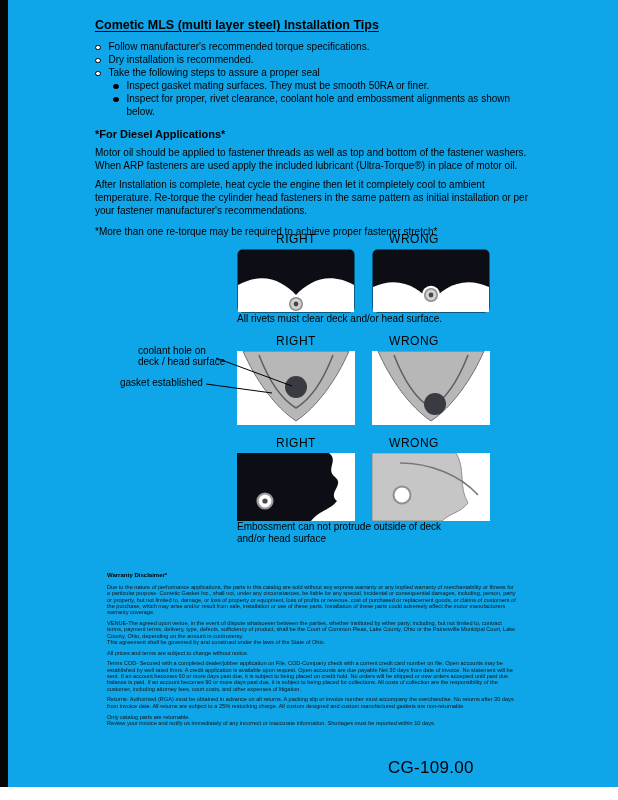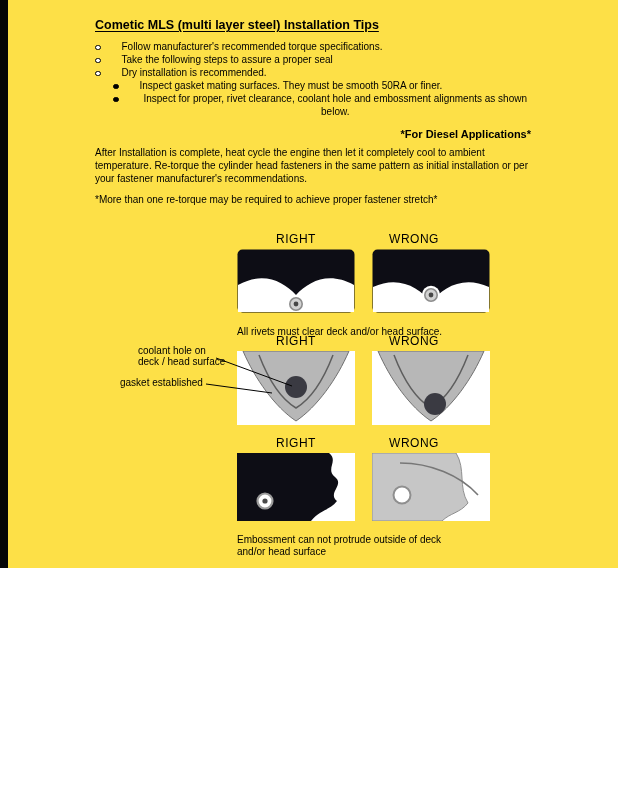--- a/index.html
+++ b/index.html
@@ -1,35 +1,35 @@
 <!DOCTYPE html>
 <html><head>
 <meta charset="utf-8">
 <style>
   html,body{margin:0;padding:0;background:#ffffff;}
   .page{
-    position:relative;width:618px;height:568px;background:#fde047;overflow:hidden;
+    position:relative;width:618px;height:787px;background:#0ea5e9;overflow:hidden;
     font-family:"Liberation Sans", sans-serif;color:#000;
   }
   .bleed{position:absolute;left:0;top:0;width:8px;height:800px;background:#050505;}
   .content{position:absolute;left:95px;top:18px;width:436px;}
   .title{font-size:12.5px;font-weight:bold;text-decoration:underline;text-underline-offset:2px;margin:0 0 8px 0;}
   .bullets{font-size:10px;line-height:13px;}
-  .b{display:flex;gap:21px;align-items:flex-start;text-align:center;}
+  .b{display:flex;gap:8px;align-items:flex-start;}
   .b.sub{padding-left:18px;}
   .marker{flex:0 0 auto;width:3.5px;height:3.5px;border:1px solid #000;border-radius:50%;margin-top:4.5px;background:#fff;}
   .marker.filled{background:#000;}
-  .heading{font-size:11px;font-weight:bold;margin:10px 0 0 0;text-align:right;}
+  .heading{font-size:11px;font-weight:bold;margin:10px 0 0 0;}
   .para{font-size:10px;line-height:13px;margin:6px 0 0 0;white-space:pre-line;}
   .note{font-size:10px;line-height:13px;margin:8px 0 0 0;}
   .figrow{position:absolute;left:237px;width:253px;}
   .figlabels{display:flex;margin-bottom:3px;}
   .figlabels span{display:block;width:118px;text-align:center;font-size:12px;letter-spacing:0.5px;}
   .figtiles{display:flex;gap:17px;}
-  .figcaption{font-size:10px;line-height:11.5px;margin-top:13px;white-space:pre-line;}
+  .figcaption{font-size:10px;line-height:11.5px;margin-top:0;white-space:pre-line;}
   .ann{position:absolute;font-size:10px;line-height:11px;white-space:pre-line;}
   .leader{position:absolute;left:110px;top:340px;pointer-events:none;}
   .legal{position:absolute;left:107px;top:572px;width:409px;}
   .legal h4{font-size:6px;margin:0 0 6px 0;}
   .legal p{font-size:5.6px;line-height:6.3px;margin:0 0 4.5px 0;white-space:pre-line;color:#141414;}
   .docnum{position:absolute;left:388px;top:758px;font-size:17px;letter-spacing:0.3px;}
 </style>
 </head>
 <body>
 
@@ -39,37 +39,39 @@
   <div class="content">
     <h1 class="title">Cometic MLS (multi layer steel) Installation Tips</h1>
 
     <div class="bullets">
       <div class="b">
         <span class="marker"></span>
         <span>Follow manufacturer's recommended torque specifications.</span>
       </div>
       <div class="b">
         <span class="marker"></span>
-        <span>Take the following steps to assure a proper seal</span>
+        <span>Dry installation is recommended.</span>
       </div>
       <div class="b">
         <span class="marker"></span>
-        <span>Dry installation is recommended.</span>
+        <span>Take the following steps to assure a proper seal</span>
       </div>
       <div class="b sub">
         <span class="marker filled"></span>
         <span>Inspect gasket mating surfaces.  They must be smooth 50RA or finer.</span>
       </div>
       <div class="b sub">
         <span class="marker filled"></span>
         <span>Inspect for proper, rivet clearance, coolant hole and embossment alignments as shown below.</span>
       </div>
     </div>
 
     <h2 class="heading">*For Diesel Applications*</h2>
+    <p class="para">Motor oil should be applied to fastener threads as well as top and bottom of the fastener washers.
+When ARP fasteners are used apply the included lubricant (Ultra-Torque®) in place of motor oil.</p>
     <p class="para">After Installation is complete, heat cycle the engine then let it completely cool to ambient temperature. Re-torque the cylinder head fasteners in the same pattern as initial installation or per your fastener manufacturer's recommendations.</p>
     <p class="note">*More than one re-torque may be required to achieve proper fastener stretch*</p>
   </div>
 
   <div class="figrow" style="top:232px;">
     <div class="figlabels">
       <span>RIGHT</span>
       <span>WRONG</span>
     </div>
     <div class="figtiles">

